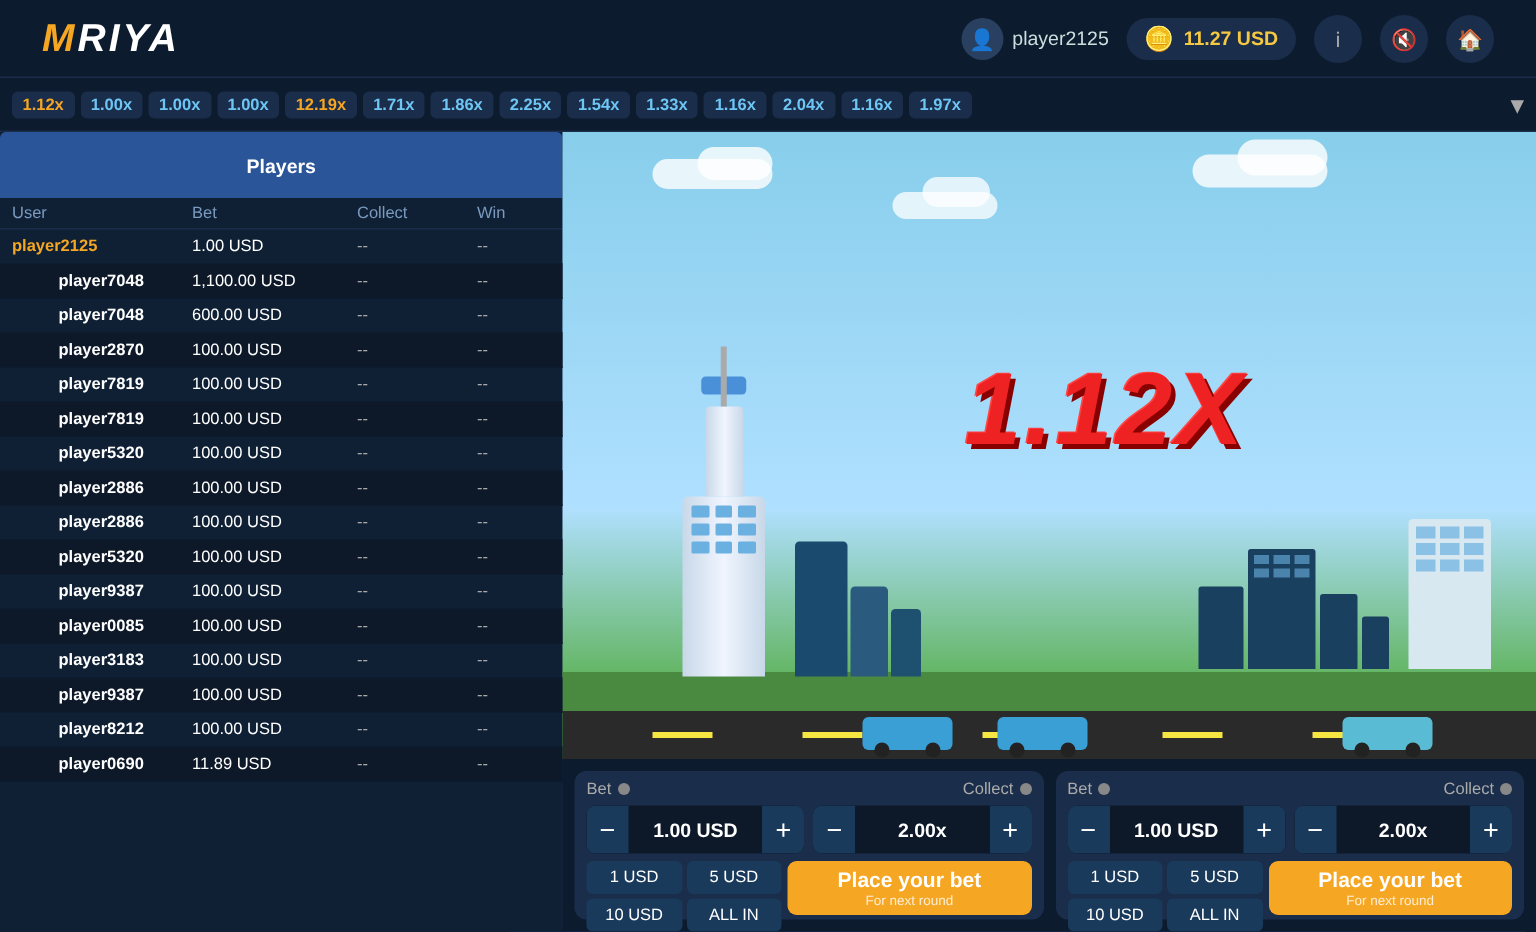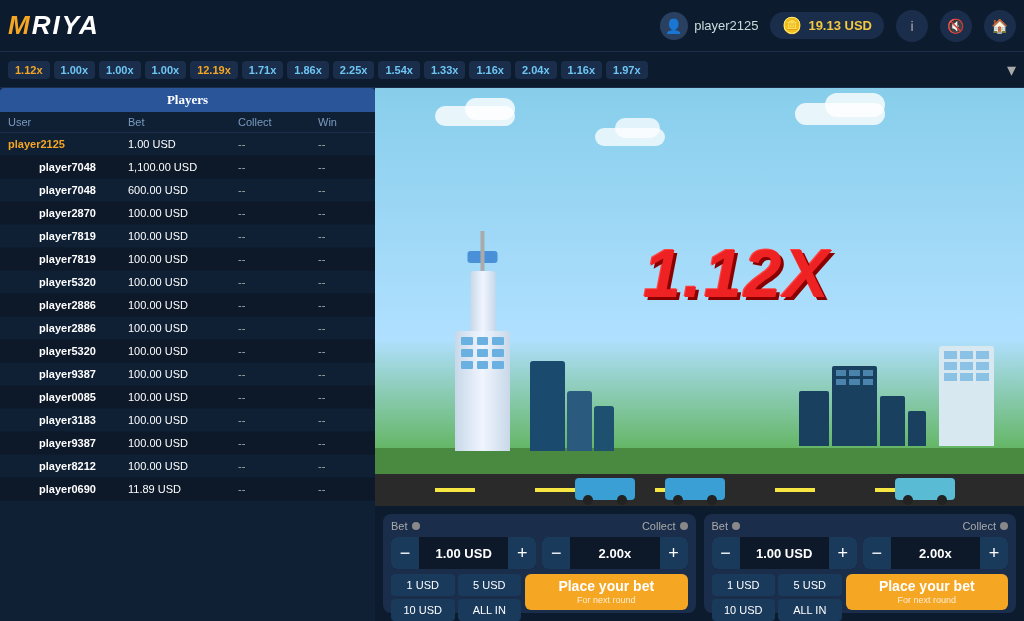--- a/index.html
+++ b/index.html
@@ -11,21 +11,21 @@
       overflow: hidden;
       color: #fff;
     }
 
     
     .header {
       background: #0d1b2e;
       height: 52px;
       display: flex;
       align-items: center;
-      padding: 0 8px;
+      padding: 0 28px;
       border-bottom: 1px solid #1a2d4a;
     }
     .logo {
       font-size: 26px;
       font-weight: 900;
       color: #fff;
       letter-spacing: 2px;
       font-style: italic;
       margin-right: auto;
     }
@@ -107,22 +107,21 @@
 
     
     .left-panel {
       width: 375px;
       background: #0f2035;
       display: flex;
       flex-direction: column;
     }
     .tabs {
       display: flex;
-      height: 24px;
-      font-family: Liberation Serif, serif;
+      height: 44px;
     }
     .tab {
       flex: 1;
       display: flex;
       align-items: center;
       justify-content: center;
       font-size: 13px;
       font-weight: bold;
       cursor: pointer;
       background: #1a2d4a;
@@ -419,21 +418,21 @@
   <div class="logo">
     <span>M</span>RIYA
   </div>
   <div class="header-right">
     <div class="user-info">
       <div class="user-avatar">👤</div>
       <span>player2125</span>
     </div>
     <div class="balance-box">
       <span class="balance-icon">🪙</span>
-      <span>19.13 USD</span>
+      <span>11.27 USD</span>
     </div>
     <div class="header-icon">ℹ</div>
     <div class="header-icon">🔇</div>
     <div class="header-icon">🏠</div>
   </div>
 </div>
 
 <div class="multiplier-bar">
 
   <span class="mult-badge highlight">1.12x</span>

